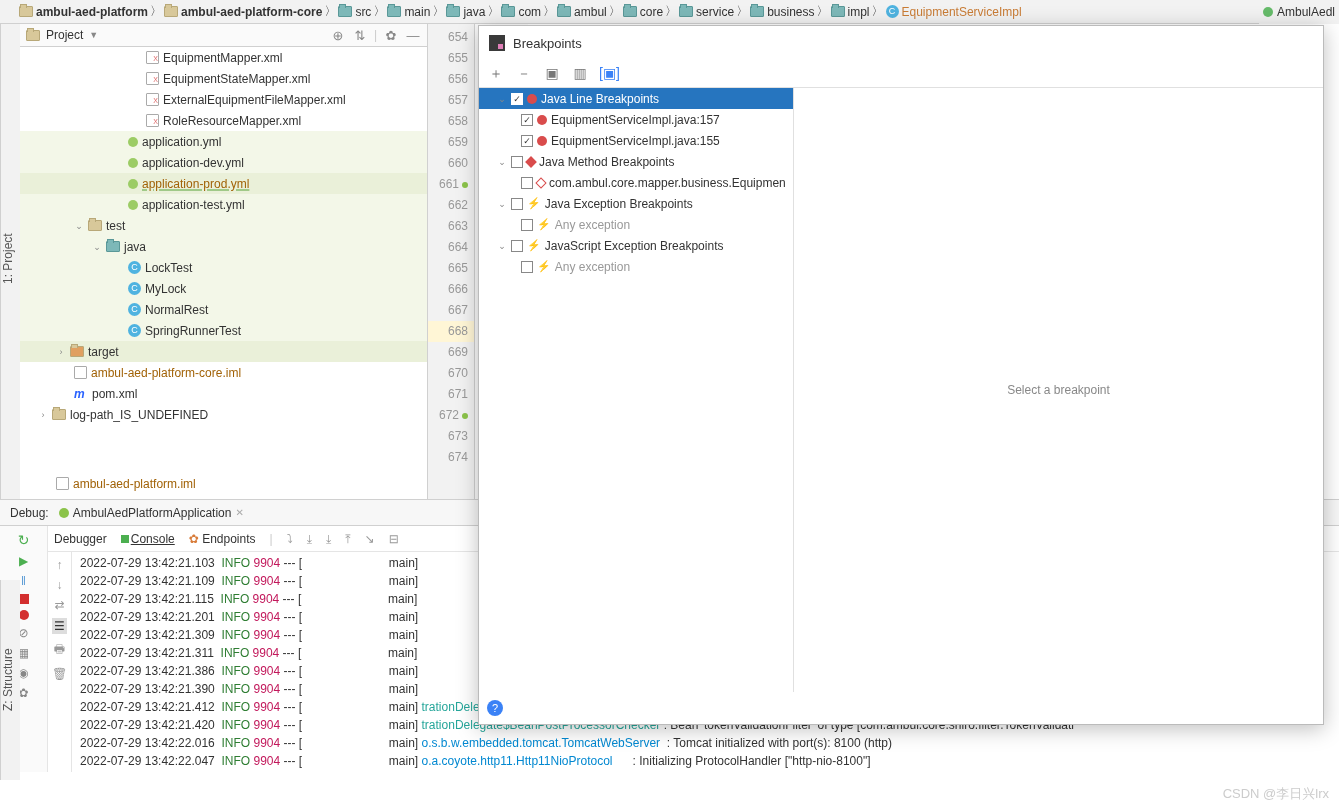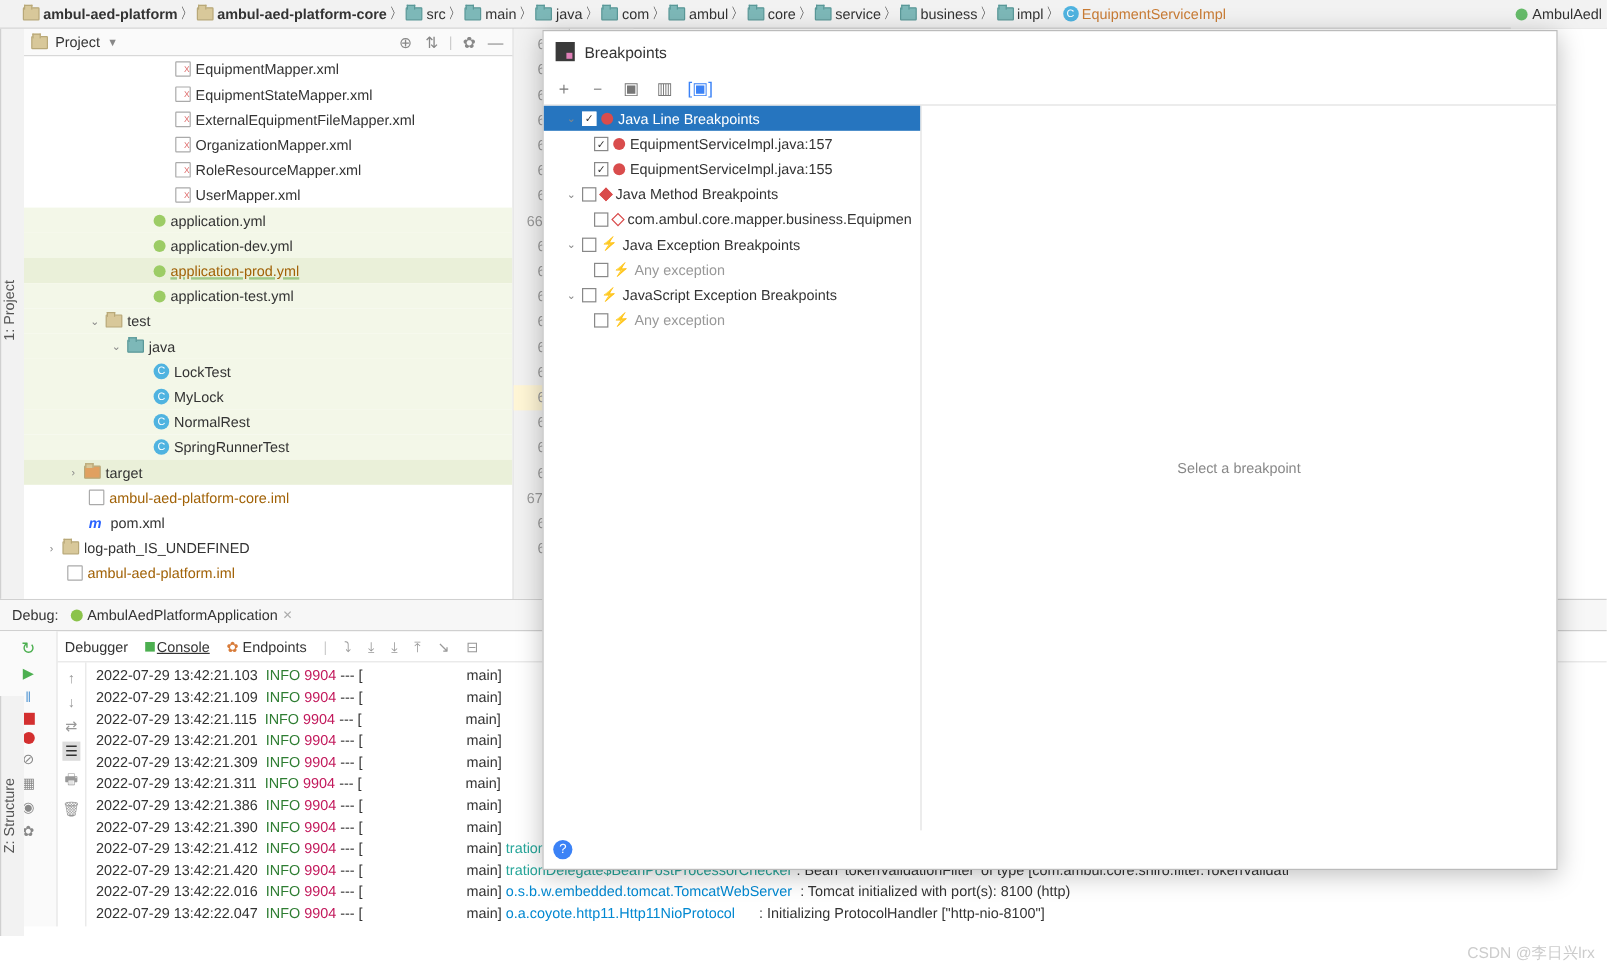--- a/index.html
+++ b/index.html
@@ -31,21 +31,21 @@
 .chev { width:10px; text-align:center; color:#888; font-size:9px; }
 .xml-ico { width:13px; height:13px; display:inline-block; background:linear-gradient(#fff,#fff); border:1px solid #aaa; border-radius:1px; }
 .xml-ico.x::after { content:'X'; font-size:7px; color:#d66; display:block; text-align:right; margin-top:3px; }
 .yml-ico { width:10px; height:10px; border-radius:50%; background:#9ccc65; display:inline-block; }
 
 .gutter { width:47px; background:#f2f2f2; border-right:1px solid #d0d0d0; text-align:right; padding-right:6px; padding-top:3px; color:#999; font-family:Consolas,monospace; line-height:21px; }
 .gutter .hl { background:#fff6d6; display:block; margin-right:-6px; padding-right:6px; }
 .gutter .dot { display:inline-block; width:6px; height:6px; background:#8bc34a; border-radius:50%; margin-left:3px; vertical-align:middle; }
 
 
-.bp-dialog { position:absolute; left:452px; top:25px; width:846px; height:700px; background:#fff; border:1px solid #bbb; box-shadow:0 4px 20px rgba(0,0,0,0.25); display:flex; flex-direction:column; }
+.bp-dialog { position:absolute; left:478px; top:25px; width:846px; height:700px; background:#fff; border:1px solid #bbb; box-shadow:0 4px 20px rgba(0,0,0,0.25); display:flex; flex-direction:column; }
 .bp-title { height:34px; display:flex; align-items:center; padding:0 10px; gap:8px; font-size:13px; }
 .ij-logo { width:16px; height:16px; background:#3a3a3a; display:inline-block; position:relative; }
 .ij-logo::after { content:''; position:absolute; right:2px; bottom:2px; width:5px; height:5px; background:#e07fb7; }
 .bp-tb { height:28px; display:flex; align-items:center; padding:0 8px; gap:10px; border-bottom:1px solid #e0e0e0; }
 .bp-tb .ico { width:18px; height:18px; color:#777; font-size:14px; text-align:center; }
 .bp-body { flex:1; display:flex; }
 .bp-left { width:315px; border-right:1px solid #e0e0e0; overflow:auto; }
 .bp-right { flex:1; display:flex; align-items:center; justify-content:center; color:#888; font-size:13px; }
 .bp-row { height:21px; display:flex; align-items:center; padding-left:4px; gap:4px; }
 .bp-row.head { background:#2675bf; color:#fff; }
@@ -167,29 +167,21 @@
         <div class="tree-row" style="padding-left: 126px;">
           <span class="xml-ico x"></span>
           <span class="txt">EquipmentStateMapper.xml</span>
         </div>
         <div class="tree-row" style="padding-left: 126px;">
           <span class="xml-ico x"></span>
           <span class="txt">ExternalEquipmentFileMapper.xml</span>
         </div>
         <div class="tree-row" style="padding-left: 126px;">
           <span class="xml-ico x"></span>
-          <span class="txt">OrganizationMapper.xml</span>
-        </div>
-        <div class="tree-row" style="padding-left: 126px;">
-          <span class="xml-ico x"></span>
           <span class="txt">RoleResourceMapper.xml</span>
-        </div>
-        <div class="tree-row" style="padding-left: 126px;">
-          <span class="xml-ico x"></span>
-          <span class="txt">UserMapper.xml</span>
         </div>
         <div class="tree-row sel2" style="padding-left: 108px;">
           <span class="yml-ico"></span>
           <span class="txt">application.yml</span>
         </div>
         <div class="tree-row sel2" style="padding-left: 108px;">
           <span class="yml-ico"></span>
           <span class="txt">application-dev.yml</span>
         </div>
         <div class="tree-row sel" style="padding-left: 108px;">
@@ -237,21 +229,21 @@
         </div>
         <div class="tree-row" style="padding-left: 54px;">
           <span style="color: rgb(41, 98, 255); font-weight: bold; font-style: italic; width: 14px;">m</span>
           <span class="txt">pom.xml</span>
         </div>
         <div class="tree-row" style="padding-left: 18px;">
           <span class="chev">›</span>
           <span class="folder-ico"></span>
           <span class="txt">log-path_IS_UNDEFINED</span>
         </div>
-        <div class="tree-row" style="padding-left: 36px;">
+        <div class="tree-row" style="padding-left: 36px; margin-top: 48px;">
           <span class="xml-ico"></span>
           <span class="txt orange">ambul-aed-platform.iml</span>
         </div>
       </div>
   </div>
   <div class="gutter" id="gutter">
       <span style="display: block;">654</span>
       <span style="display: block;">655</span>
       <span style="display: block;">656</span>
       <span style="display: block;">657</span>

